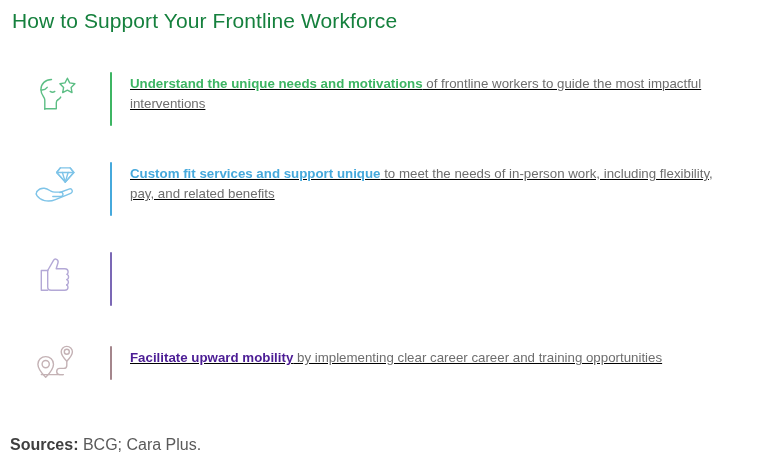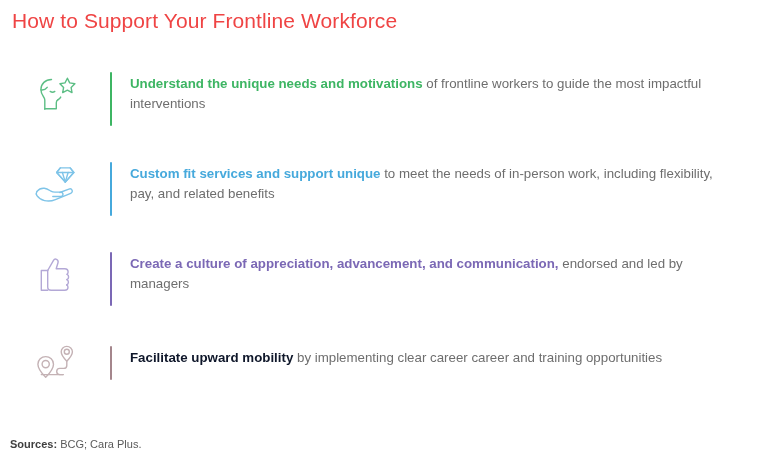--- a/index.html
+++ b/index.html
@@ -20,30 +20,31 @@
   }
 
   
   .title {
     position: absolute;
     left: 12px;
     top: 9px;
     font-size: 21px;
     font-weight: 400;
     letter-spacing: 0.1px;
-    color: #ef4444;
+    color: #15803d;
     white-space: nowrap;
   }
 
   
   .rows {
     position: absolute;
     left: 0;
     top: 62px;
     width: 768px;
+    text-decoration: underline;
   }
 
   .row {
     position: relative;
     display: flex;
     align-items: flex-start;
     height: 90px;
   }
   .row.single { height: 90px; }
 
@@ -83,21 +84,21 @@
 
   .lead {
     font-weight: 700;
   }
 
   
   .sources {
     position: absolute;
     left: 10px;
     top: 437px;
-    font-size: 11px;
+    font-size: 16px;
     color: #5A5A5A;
     line-height: 15px;
   }
   .sources .slabel { font-weight: 700; color: #3F3F3F; }
   .sources .stext { font-weight: 400; color: #5A5A5A; }
 </style>
 </head>
 <body>
 
 <div class="page">
@@ -149,42 +150,37 @@
       <div class="icon-cell">
         <svg width="52" height="52" viewBox="0 0 52 52" fill="none" stroke="#B3A8D6" stroke-width="1.4" stroke-linecap="round" stroke-linejoin="round">
           <path d="M18.7 22.5l5.8-10.1c0.6-1.1 1.9-1.6 3-1.1 1.3 0.6 1.9 2 1.5 3.4l-1.8 6.1h8.6c1.9 0 3.3 1.5 3.3 3.2 0 0.9-0.4 1.7-1 2.3"></path>
           <path d="M38.1 26.3c0.9 0.5 1.5 1.5 1.5 2.6 0 1.2-0.7 2.2-1.7 2.7"></path>
           <path d="M37.9 31.6c0.9 0.5 1.5 1.5 1.5 2.6 0 1.2-0.7 2.2-1.7 2.7"></path>
           <path d="M37.7 36.9c0.8 0.5 1.3 1.4 1.3 2.4 0 1.7-1.4 3-3.2 3H22.1c-1.9 0-3.4-1.4-3.4-3.2V22.5"></path>
           <path d="M18.7 22.5h-6.4v19.8h6.4"></path>
         </svg>
       </div>
       <div class="bar" style="background:#7B68B5"></div>
-      <div class="text-cell">
-        <div class="line">
-          <span class="lead" style="color:#7B68B5">Create a culture of appreciation, advancement, and communication,</span><span> endorsed and led by managers</span>
-        </div>
-      </div>
     </div>
 
     <div class="row single">
       <div class="icon-cell">
         <svg width="52" height="52" viewBox="0 0 52 52" fill="none" stroke="#C4B2B5" stroke-width="1.4" stroke-linecap="round" stroke-linejoin="round">
           <path d="M16.7 18.6c4.3 0 7.8 3.4 7.8 7.6 0 5.2-7.8 13.1-7.8 13.1S8.9 31.4 8.9 26.2c0-4.2 3.5-7.6 7.8-7.6z"></path>
           <circle cx="16.7" cy="26.1" r="3.6"></circle>
           <path d="M37.8 8.4c3.1 0 5.6 2.4 5.6 5.4 0 3.7-5.6 9.4-5.6 9.4s-5.6-5.7-5.6-9.4c0-3 2.5-5.4 5.6-5.4z"></path>
           <circle cx="37.8" cy="13.7" r="2.5"></circle>
           <path d="M37.8 23.6v3.8c0 1.7-1.4 3-3.1 3h-3.9c-1.7 0-3.1 1.4-3.1 3.1 0 1.7 1.4 3.1 3.1 3.1h3.4"></path>
           <path d="M34.2 36.6H12.3"></path>
         </svg>
       </div>
       <div class="bar" style="background:#A4868C"></div>
       <div class="text-cell">
         <div class="line">
-          <span class="lead" style="color:#0f172a">Facilitate upward mobility</span><span> by implementing clear career career and training opportunities</span>
+          <span class="lead" style="color:#4c1d95">Facilitate upward mobility</span><span> by implementing clear career career and training opportunities</span>
         </div>
       </div>
     </div>
 
   </div>
 
   <div class="sources">
     <span class="slabel">Sources:</span><span class="stext"> BCG; Cara Plus.</span>
   </div>
 

